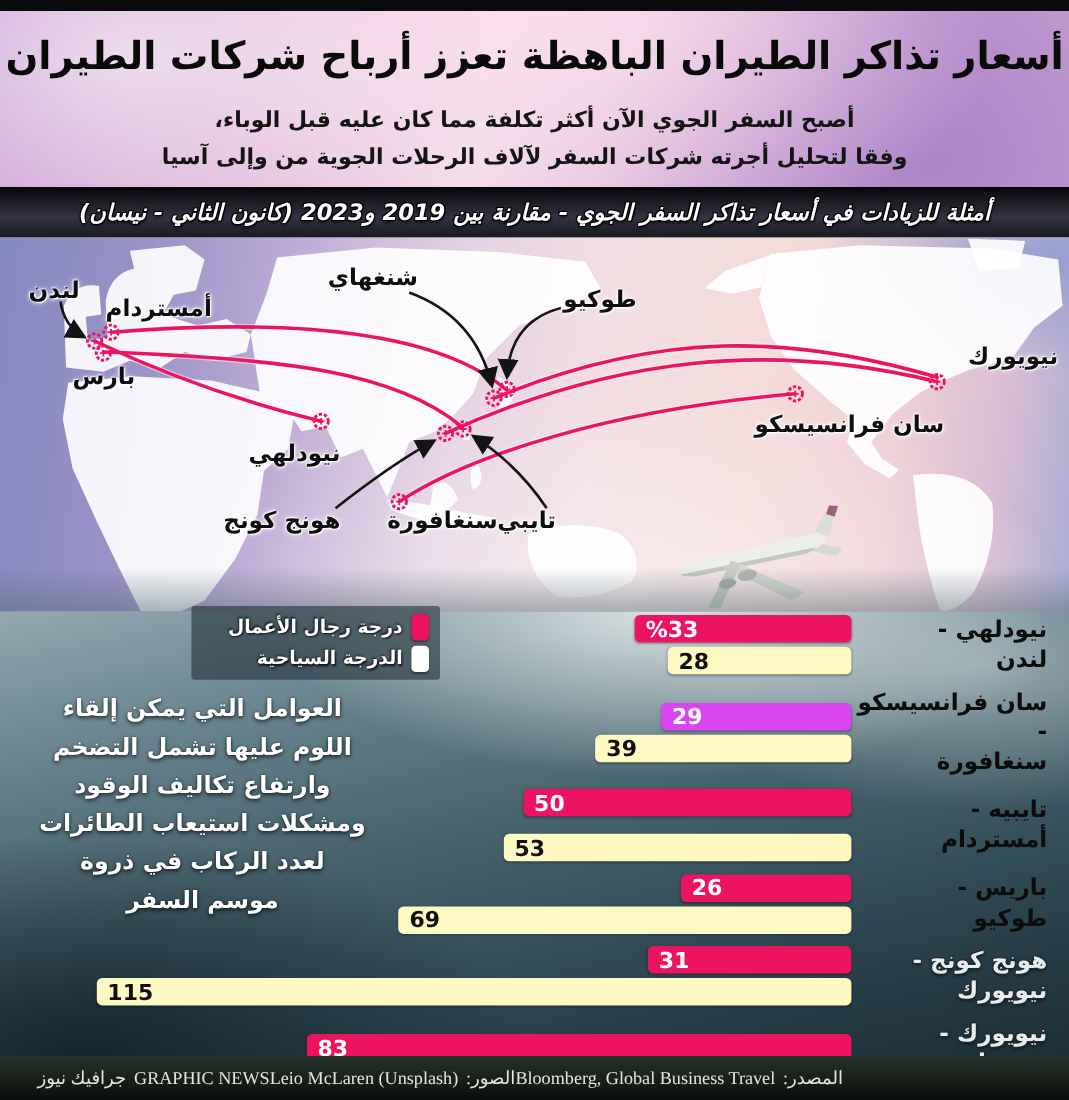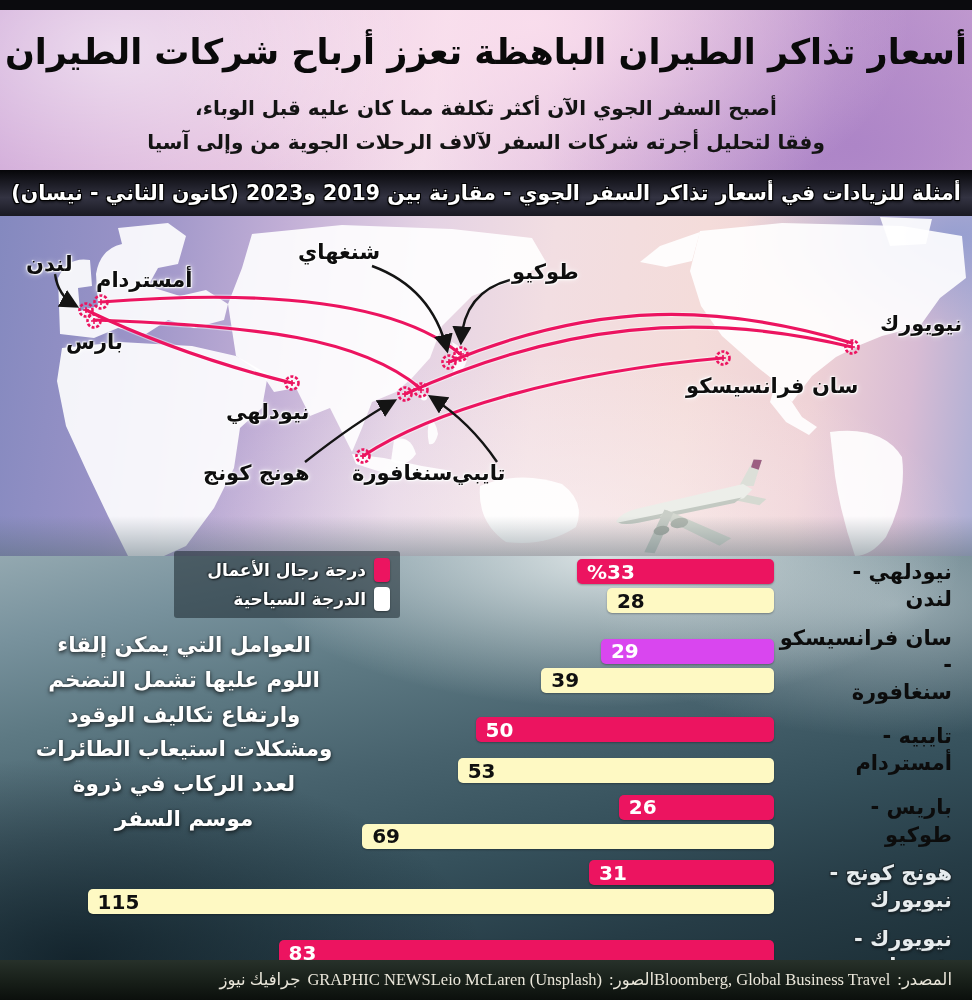--- a/index.html
+++ b/index.html
@@ -21,21 +21,21 @@
     font-size:35px;font-weight:bold;color:#0a0a0a;letter-spacing:-.5px;}
   .subtitle{left:0;width:972px;text-align:center;direction:rtl;
     font-size:20px;font-weight:bold;color:#141414;}
   .sub1{top:86px;} .sub2{top:120px;}
 
   
   .banner{left:0;top:170px;width:972px;height:46px;
     background:linear-gradient(180deg,#060609,#333342 60%,#191922);
     display:flex;align-items:center;justify-content:center;}
   .banner-text{direction:rtl;color:#fff;font-weight:bold;font-size:20.5px;white-space:nowrap;
-    text-shadow:1px 1px 0 #000,-1px 1px 0 #000,1px -1px 0 #000,-1px -1px 0 #000,0 2px 3px rgba(0,0,0,.8);}
+    text-shadow:1px 1px 0 #000,-1px 1px 0 #000,1px -1px 0 #000,-1px -1px 0 #000,0 2px 3px rgba(0,0,0,.8);font-style:italic;}
 
   
   .map-section{left:0;top:216px;width:972px;height:340px;
     background:
       radial-gradient(300px 150px at 98% 6%, rgba(148,158,208,.95), transparent 70%),
       radial-gradient(560px 260px at 58% 95%, rgba(252,246,248,.55), transparent 72%),
       linear-gradient(97deg,#8489bf 0%,#9a93c7 14%,#c1aed6 28%,#e4d2e4 42%,#f2dee2 55%,#f4dcda 70%,#efd2d6 82%,#d8bcd4 92%,#abaed4 100%);}
   .map-svg{position:absolute;left:0;top:0;}
   .city-label{position:absolute;direction:rtl;font-size:21px;font-weight:bold;color:#0e0e0e;white-space:nowrap;
     text-shadow:0 0 3px rgba(255,255,255,.95),0 0 6px rgba(255,255,255,.85),
@@ -71,21 +71,21 @@
     font-weight:bold;font-size:20px;direction:ltr;color:#fff;}
   .val.dark{color:#101010;}
   .row-label{width:188px;box-sizing:border-box;padding-right:10px;direction:rtl;text-align:right;
     font-size:21px;font-weight:bold;color:#0c0c0c;line-height:1.3;}
   .row-label.light{color:#e7ecee;
     text-shadow:-1px -1px 0 #1e2a30,1px -1px 0 #1e2a30,-1px 1px 0 #1e2a30,1px 1px 0 #1e2a30,0 2px 3px rgba(0,0,0,.6);}
 
   
   .footer{left:0;top:960px;width:972px;height:40px;
     background:linear-gradient(180deg,#27312a 0%,#161d17 60%,#0b0f0c 100%);
-    display:flex;align-items:center;justify-content:flex-end;box-sizing:border-box;
+    display:flex;align-items:center;justify-content:flex-start;box-sizing:border-box;
     padding:0 20px 0 34px;color:#eae6da;font-size:16.5px;
     font-family:"Liberation Serif","DejaVu Sans",serif;}
   .footer .grp{display:flex;align-items:center;gap:7px;white-space:nowrap;}
   .footer .ar{direction:rtl;}
 </style>
 </head>
 <body>
 
 <div class="abs top-strip"></div>
 

